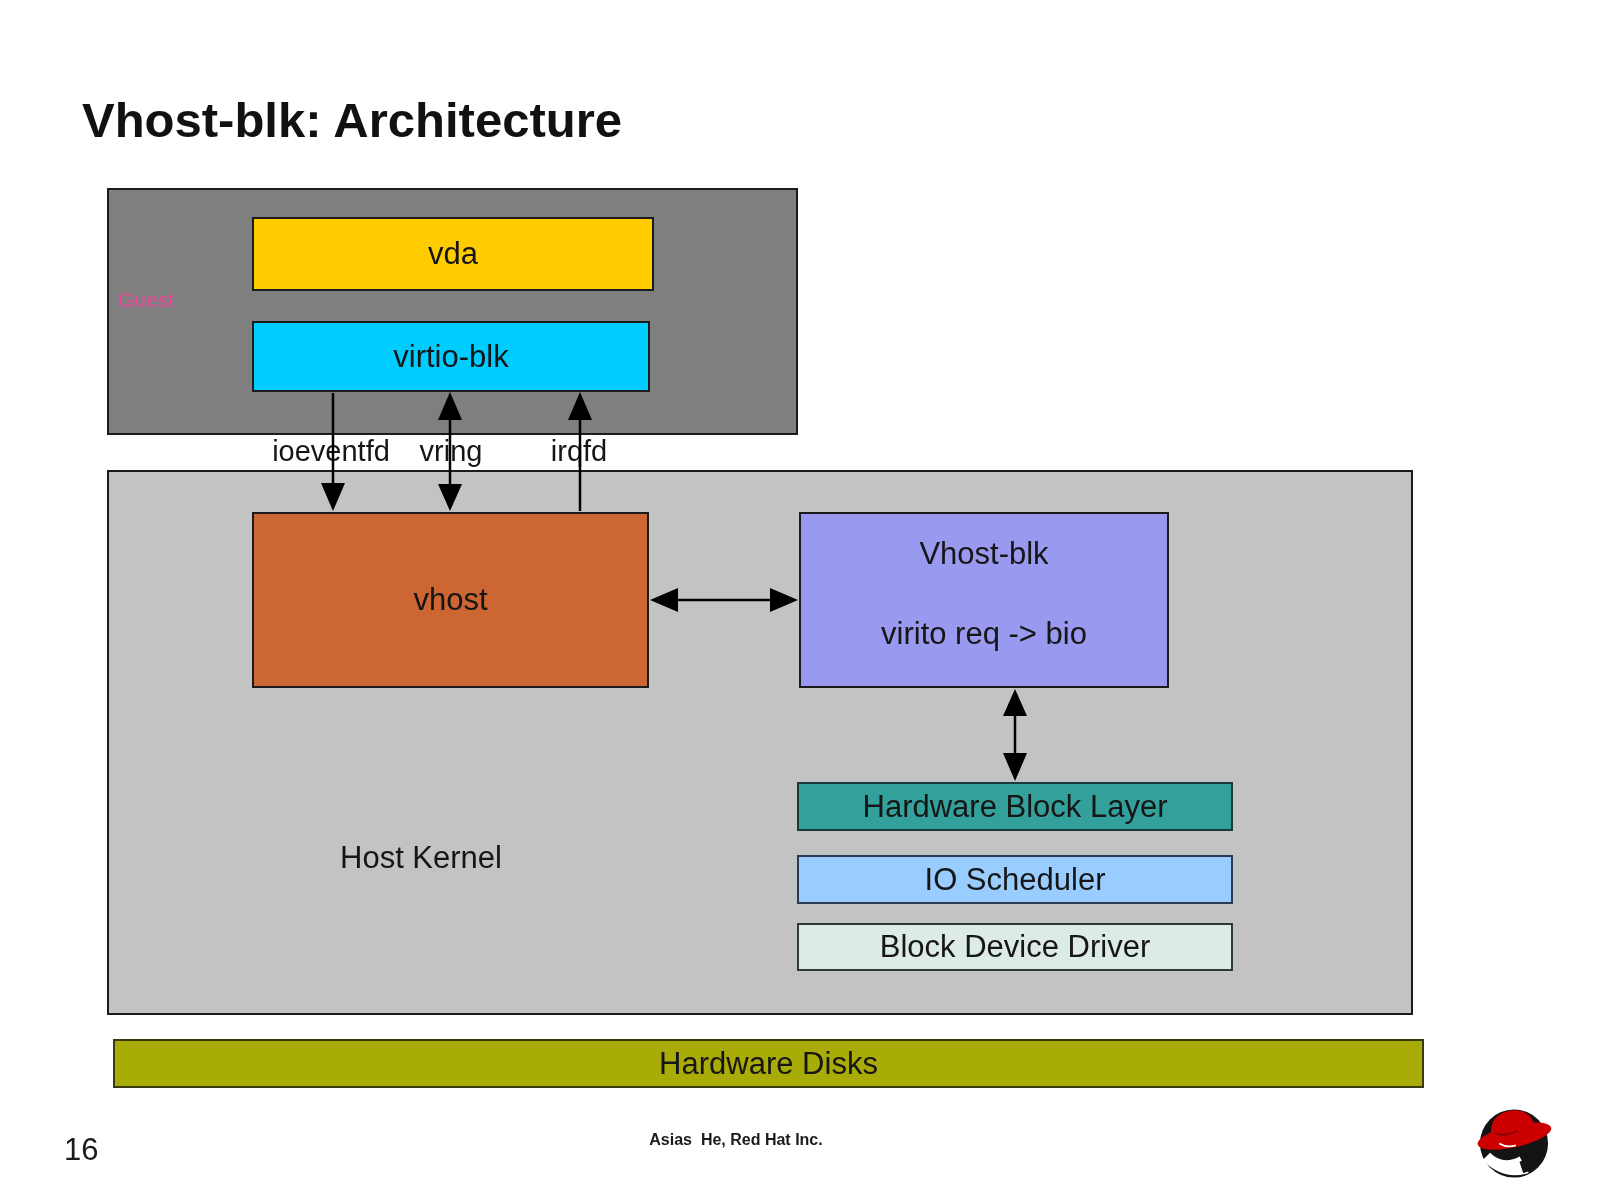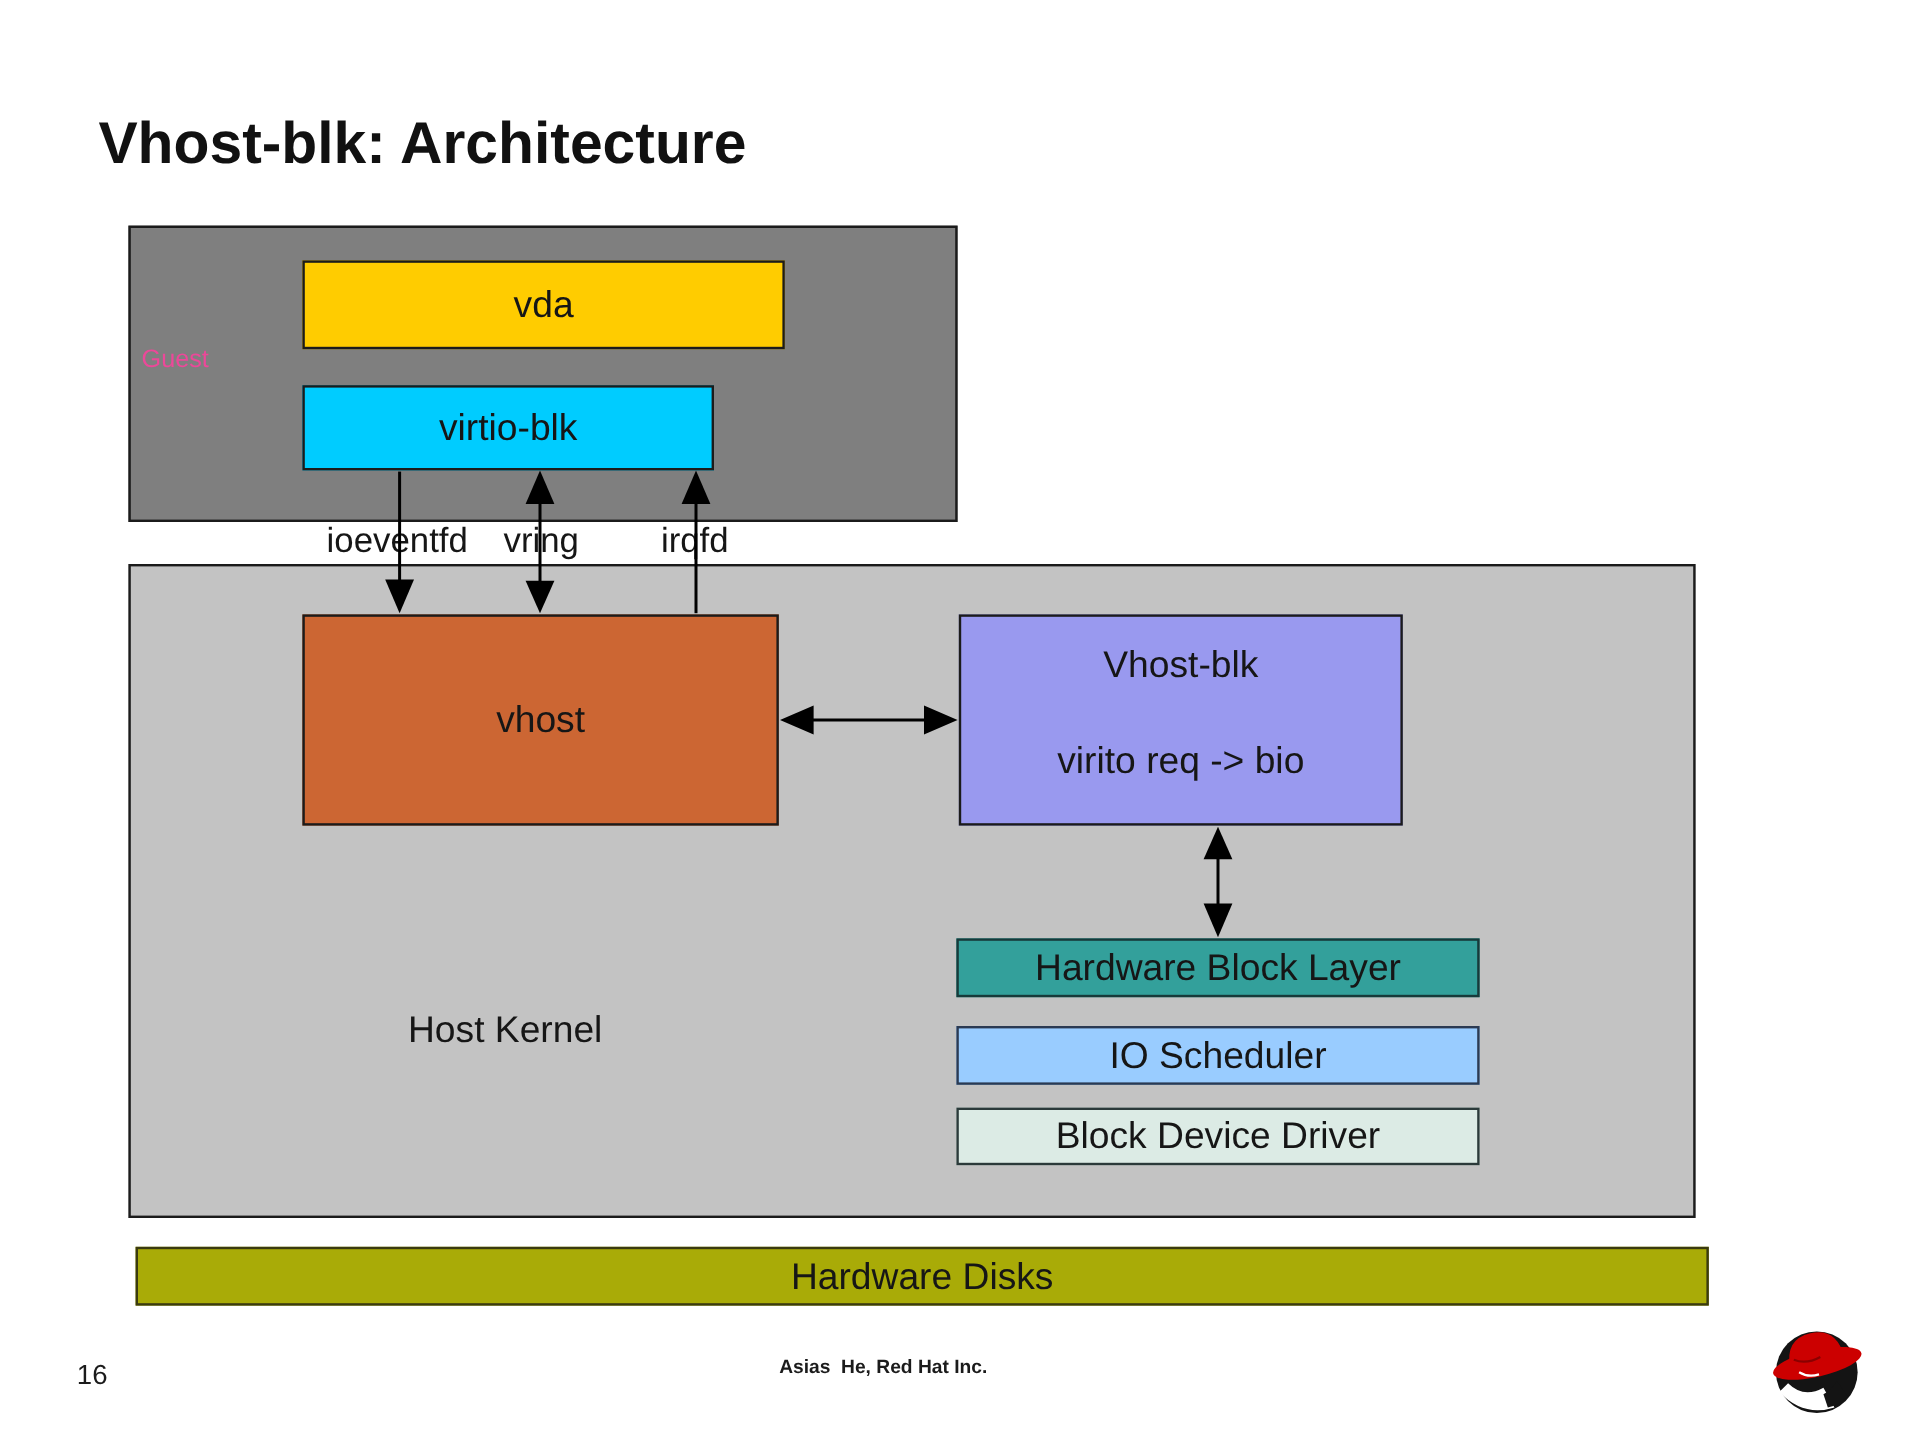--- a/index.html
+++ b/index.html
@@ -26,21 +26,21 @@
     border: 2px solid #1b1b1b;
     box-sizing: border-box;
     display: flex;
     align-items: center;
     justify-content: center;
     font-size: 31px;
     color: #161616;
   }
   .guest-box   { left: 107px; top: 188px; width: 691px;  height: 247px; background: #7f7f7f; }
   .vda-box     { left: 252px; top: 217px; width: 402px;  height: 74px;  background: #ffcc00; }
-  .virtio-box  { left: 252px; top: 321px; width: 343px;  height: 71px;  background: #00ccff; }
+  .virtio-box  { left: 252px; top: 321px; width: 398px;  height: 71px;  background: #00ccff; }
   .guest-label {
     position: absolute; left: 118px; top: 288px;
     font-size: 21px; color: #ec4899;
   }
   .host-box    { left: 107px; top: 470px; width: 1306px; height: 545px; background: #c3c3c3; }
   .host-label  {
     position: absolute; left: 340px; top: 840px;
     font-size: 31px; color: #161616;
   }
   .vhost-box   { left: 252px; top: 512px; width: 397px;  height: 176px; background: #cc6633; }
@@ -65,21 +65,21 @@
   }
   .label-ioeventfd { left: 331px; }
   .label-vring     { left: 451px; }
   .label-irqfd     { left: 579px; }
   .arrows-overlay {
     position: absolute; left: 0; top: 0; width: 1599px; height: 1199px;
     pointer-events: none;
   }
   .footer-page {
     position: absolute; left: 64px; top: 1132px;
-    font-size: 23px; color: #1b1b1b;
+    font-size: 31px; color: #1b1b1b;
   }
   .footer-credit {
     position: absolute; left: 736px; top: 1131px;
     transform: translateX(-50%);
     font-size: 16px; font-weight: bold; color: #1b1b1b;
     white-space: pre;
   }
   .logo {
     position: absolute; left: 1466px; top: 1092px;
     width: 96px; height: 92px;

